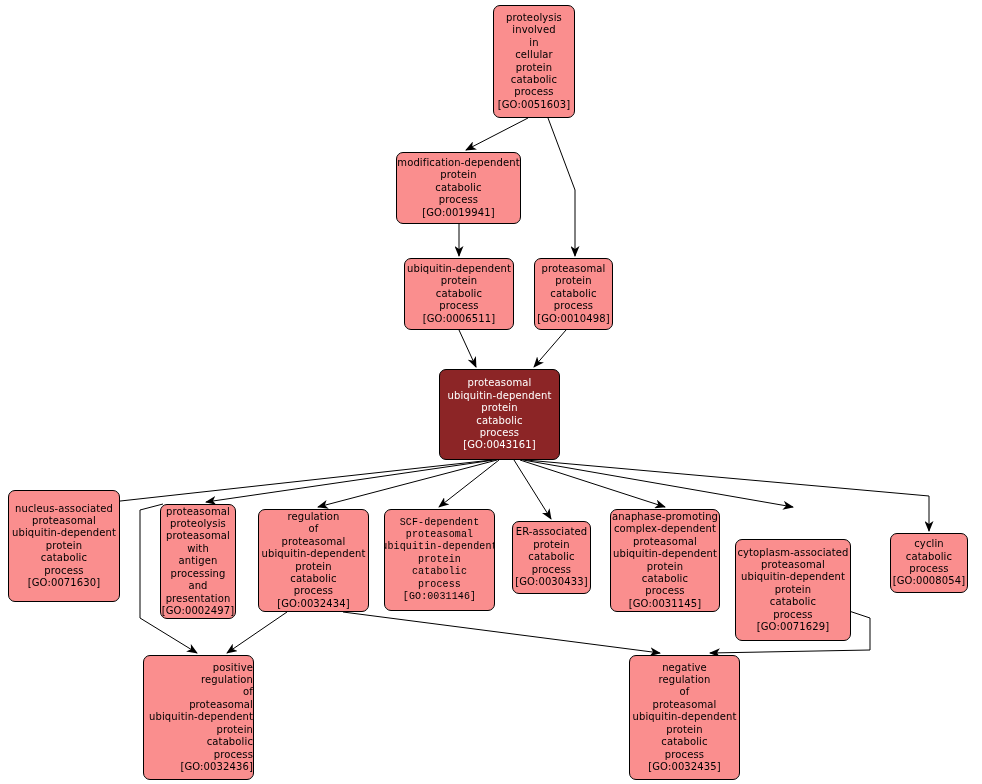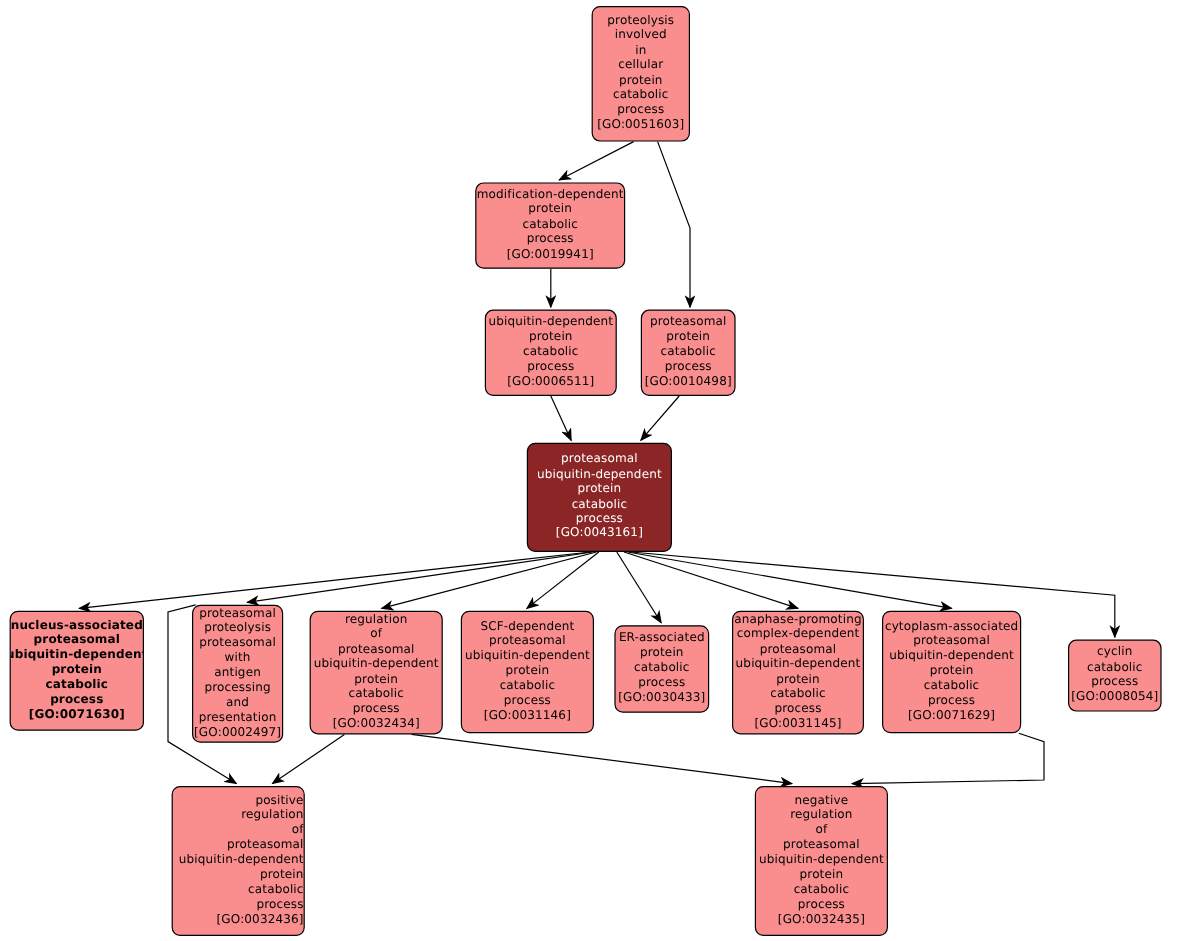--- a/index.html
+++ b/index.html
@@ -115,21 +115,21 @@
         <span class="nline">[GO:0010498]</span>
       </div>
       <div class="go-node focus" title="proteasomal ubiquitin-dependent protein catabolic process [GO:0043161]" style="left: 439px; top: 369px; width: 121px; height: 91px;">
         <span class="nline">proteasomal</span>
         <span class="nline">ubiquitin-dependent</span>
         <span class="nline">protein</span>
         <span class="nline">catabolic</span>
         <span class="nline">process</span>
         <span class="nline">[GO:0043161]</span>
       </div>
-      <div class="go-node normal" title="nucleus-associated proteasomal ubiquitin-dependent protein catabolic process [GO:0071630]" style="left: 8px; top: 509px; width: 112px; height: 100px; font-weight: bold;">
+      <div class="go-node normal" title="nucleus-associated proteasomal ubiquitin-dependent protein catabolic process [GO:0071630]" style="left: 8px; top: 490px; width: 112px; height: 112px;">
         <span class="nline">nucleus-associated</span>
         <span class="nline">proteasomal</span>
         <span class="nline">ubiquitin-dependent</span>
         <span class="nline">protein</span>
         <span class="nline">catabolic</span>
         <span class="nline">process</span>
         <span class="nline">[GO:0071630]</span>
       </div>
       <div class="go-node normal" title="proteasomal proteolysis associated with antigen processing and presentation [GO:0002497]" style="left: 160px; top: 504px; width: 76px; height: 115px;">
         <span class="nline">proteasomal</span>
@@ -145,21 +145,21 @@
       <div class="go-node normal" title="regulation of proteasomal ubiquitin-dependent protein catabolic process [GO:0032434]" style="left: 258px; top: 509px; width: 111px; height: 103px;">
         <span class="nline">regulation</span>
         <span class="nline">of</span>
         <span class="nline">proteasomal</span>
         <span class="nline">ubiquitin-dependent</span>
         <span class="nline">protein</span>
         <span class="nline">catabolic</span>
         <span class="nline">process</span>
         <span class="nline">[GO:0032434]</span>
       </div>
-      <div class="go-node normal" title="SCF-dependent proteasomal ubiquitin-dependent protein catabolic process [GO:0031146]" style="left: 384px; top: 509px; width: 111px; height: 102px;">
+      <div class="go-node normal" title="SCF-dependent proteasomal ubiquitin-dependent protein catabolic process [GO:0031146]" style="left: 384px; top: 509px; width: 111px; height: 102px; font-family: Liberation Mono, monospace;">
         <span class="nline">SCF-dependent</span>
         <span class="nline">proteasomal</span>
         <span class="nline">ubiquitin-dependent</span>
         <span class="nline">protein</span>
         <span class="nline">catabolic</span>
         <span class="nline">process</span>
         <span class="nline">[GO:0031146]</span>
       </div>
       <div class="go-node normal" title="ER-associated protein catabolic process [GO:0030433]" style="left: 512px; top: 521px; width: 79px; height: 73px;">
         <span class="nline">ER-associated</span>
@@ -171,21 +171,21 @@
       <div class="go-node normal" title="anaphase-promoting complex-dependent proteasomal ubiquitin-dependent protein catabolic process [GO:0031145]" style="left: 610px; top: 509px; width: 110px; height: 103px; align-items: center;">
         <span class="nline">anaphase-promoting</span>
         <span class="nline">complex-dependent</span>
         <span class="nline">proteasomal</span>
         <span class="nline">ubiquitin-dependent</span>
         <span class="nline">protein</span>
         <span class="nline">catabolic</span>
         <span class="nline">process</span>
         <span class="nline">[GO:0031145]</span>
       </div>
-      <div class="go-node normal" title="cytoplasm-associated proteasomal ubiquitin-dependent protein catabolic process [GO:0071629]" style="left: 735px; top: 509px; width: 116px; height: 102px;">
+      <div class="go-node normal" title="cytoplasm-associated proteasomal ubiquitin-dependent protein catabolic process [GO:0071629]" style="left: 735px; top: 539px; width: 116px; height: 102px;">
         <span class="nline">cytoplasm-associated</span>
         <span class="nline">proteasomal</span>
         <span class="nline">ubiquitin-dependent</span>
         <span class="nline">protein</span>
         <span class="nline">catabolic</span>
         <span class="nline">process</span>
         <span class="nline">[GO:0071629]</span>
       </div>
       <div class="go-node normal" title="cyclin catabolic process [GO:0008054]" style="left: 890px; top: 533px; width: 78px; height: 60px;">
         <span class="nline">cyclin</span>

